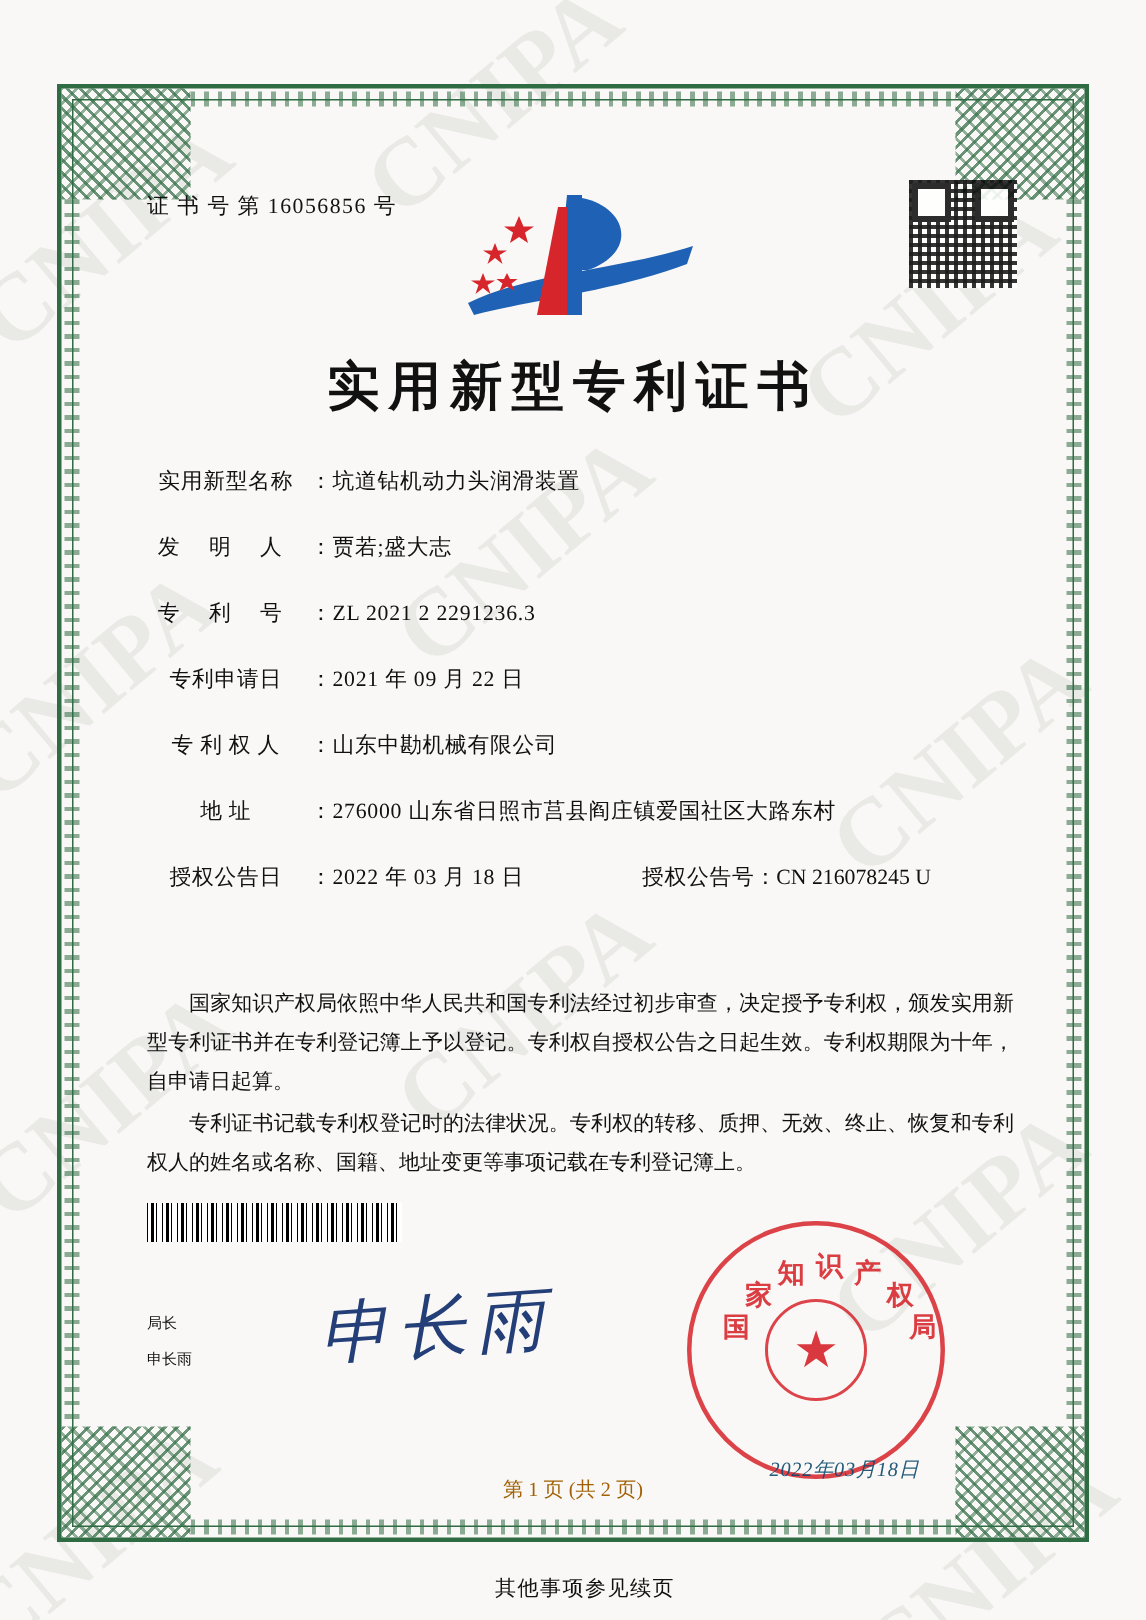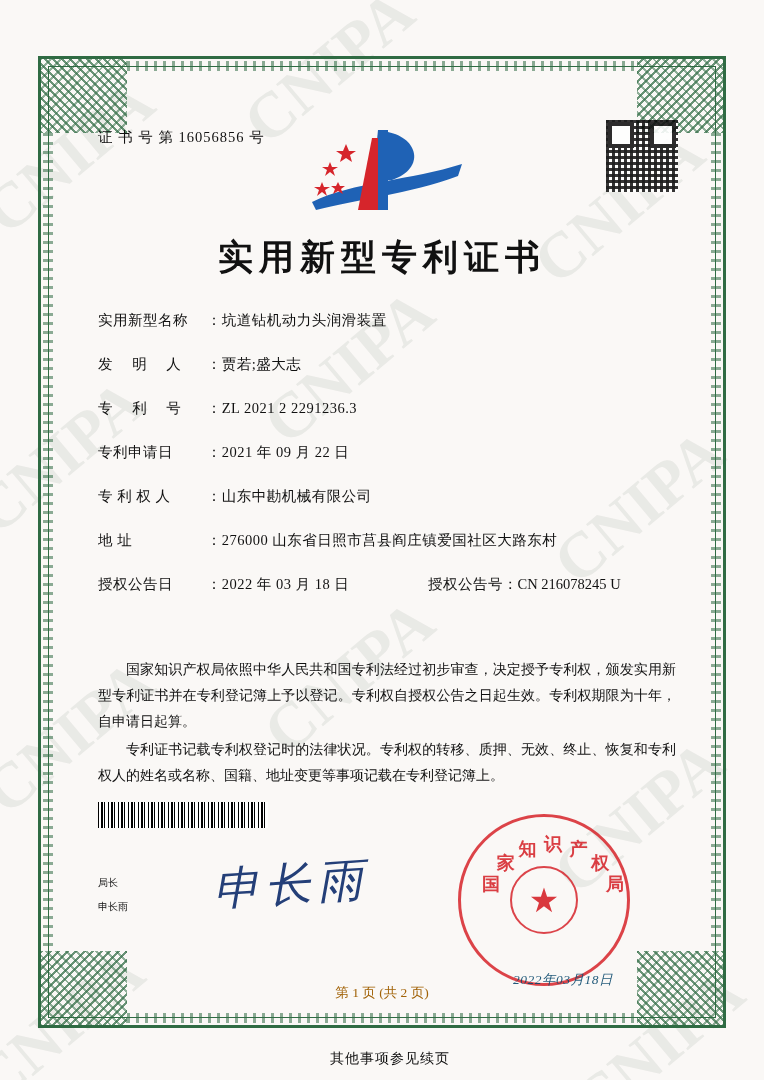--- a/index.html
+++ b/index.html
@@ -157,20 +157,21 @@
     position: relative;
     height: 44px;
     font-size: 14.5px;
     color: #111;
     white-space: nowrap;
   }
   .fl {
     display: inline-block;
     width: 105px;
     letter-spacing: 0.5px;
+    text-align: center;
   }
   .fl.spread { letter-spacing: 8px; }
   .fv { letter-spacing: 0.5px; }
   .field .right-label {
     position: absolute;
     left: 330px;
     top: 0;
   }
   .field .right-label .fl2 { letter-spacing: 0.5px; }
 

